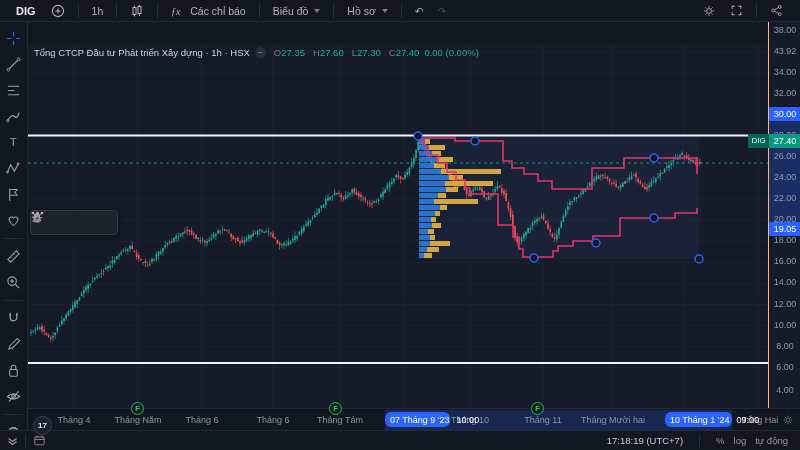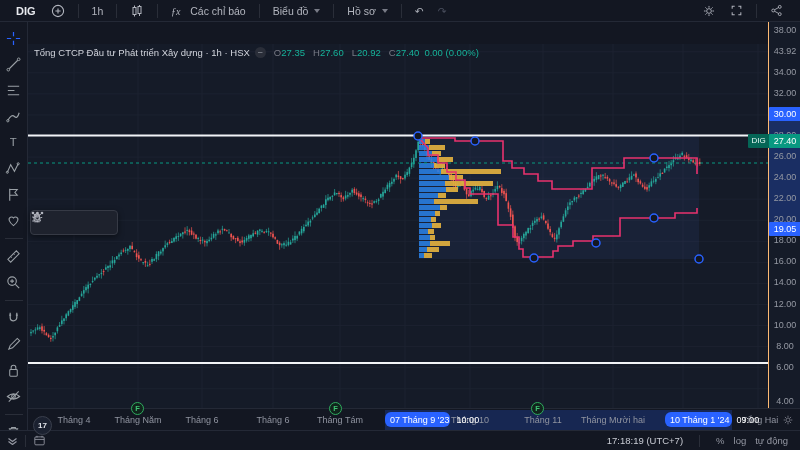--- a/index.html
+++ b/index.html
@@ -948,21 +948,21 @@
         <circle cx="626" cy="114" r="4" fill="#131722" stroke="#2962ff" stroke-width="1.5"></circle>
         <circle cx="626" cy="174" r="4" fill="#131722" stroke="#2962ff" stroke-width="1.5"></circle>
         <circle cx="671" cy="215" r="4" fill="#131722" stroke="#2962ff" stroke-width="1.5"></circle>
       </svg>
 
     <div id="legend">
       <span>Tổng CTCP Đầu tư Phát triển Xây dựng · 1h · HSX</span>
       <span class="minus-badge">–</span>
       <span><span class="ohlc-l">O</span><span class="ohlc-v">27.35</span></span>
       <span><span class="ohlc-l">H</span><span class="ohlc-v">27.60</span></span>
-      <span><span class="ohlc-l">L</span><span class="ohlc-v">20.92</span></span>
+      <span><span class="ohlc-l">L</span><span class="ohlc-v">27.30</span></span>
       <span><span class="ohlc-l">C</span><span class="ohlc-v">27.40</span></span>
       <span class="ohlc-v">0.00 (0.00%)</span>
     </div>
 
     <div id="float-toolbar">
       <svg width="8" height="12" viewBox="0 0 8 12">
           <g fill="#6a6e79">
             <circle cx="2" cy="2" r="1"></circle>
             <circle cx="6" cy="2" r="1"></circle>
             <circle cx="2" cy="6" r="1"></circle>
@@ -1006,21 +1006,21 @@
       <div class="pa-tick" style="top: 150.18px;">24.00</div>
       <div class="pa-tick" style="top: 171.24px;">22.00</div>
       <div class="pa-tick" style="top: 192.3px;">20.00</div>
       <div class="pa-tick" style="top: 213.36px;">18.00</div>
       <div class="pa-tick" style="top: 234.42px;">16.00</div>
       <div class="pa-tick" style="top: 255.48px;">14.00</div>
       <div class="pa-tick" style="top: 276.54px;">12.00</div>
       <div class="pa-tick" style="top: 297.6px;">10.00</div>
       <div class="pa-tick" style="top: 318.66px;">8.00</div>
       <div class="pa-tick" style="top: 339.72px;">6.00</div>
-      <div class="pa-tick" style="top: 374px;">4.00</div>
+      <div class="pa-tick" style="top: 363px;">4.00</div>
       <div class="pa-chip" style="top: 85px; background: rgb(41, 98, 255);">30.00</div>
       <div class="pa-chip" style="top: 112.378px; background: rgb(8, 153, 129);">27.40</div>
       <div id="pa-sym-chip" style="top: 112.378px; background: rgb(5, 102, 86);">DIG</div>
       <div class="pa-chip" style="top: 200.303px; background: rgb(41, 98, 255);">19.05</div>
     </div>
 
   <div id="time-axis">
     <div id="ta-band" style="left: 357px; width: 347px;"></div>
     <svg id="ta-gear" width="12" height="12" viewBox="0 0 18 18">
         <circle cx="9" cy="9" r="3" fill="none" stroke="#787b86" stroke-width="1.3"></circle>

